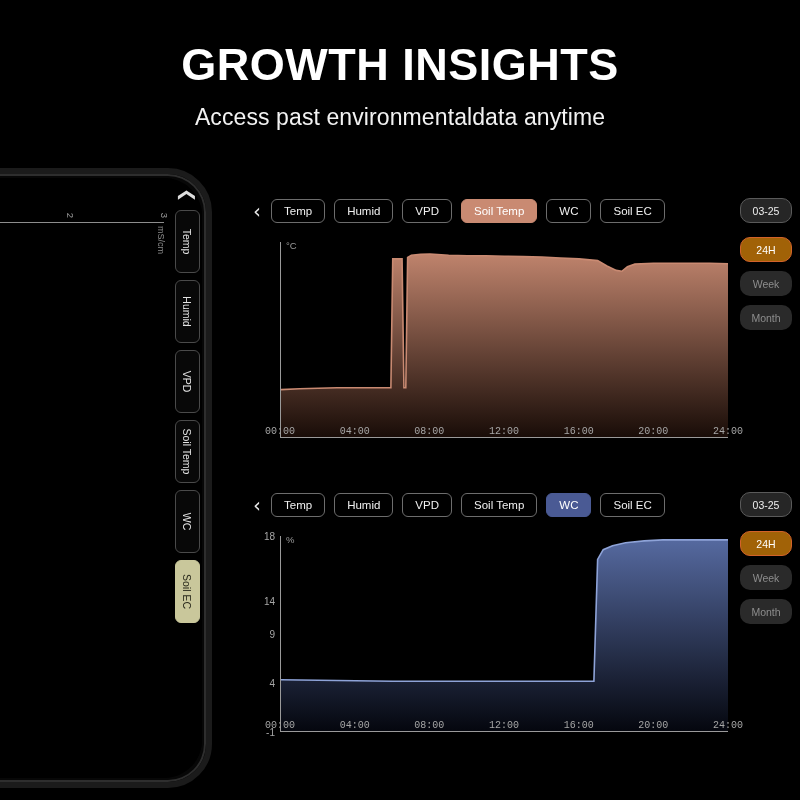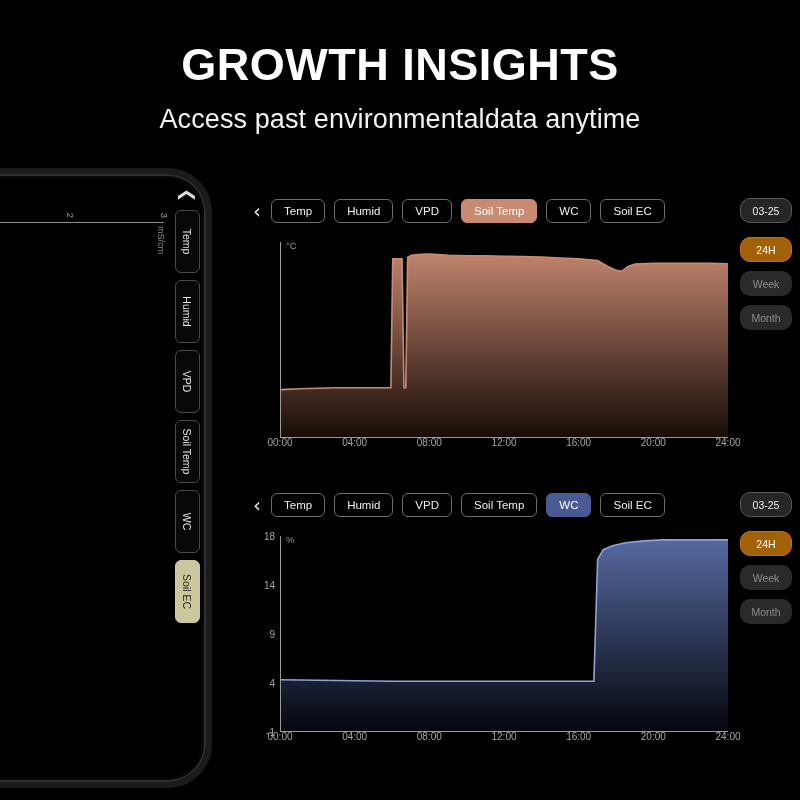--- a/index.html
+++ b/index.html
@@ -13,21 +13,21 @@
 
   
   .header { position: absolute; top: 0; left: 0; width: 800px; text-align: center; }
   .title {
     margin-top: 40px;
     font-size: 45px; font-weight: bold; letter-spacing: 0.5px;
     color: #ffffff; line-height: 1.1;
   }
   .subtitle {
     margin-top: 14px;
-    font-size: 27px; font-weight: 400; color: #f2f2f2;
+    font-size: 23px; font-weight: 400; color: #f2f2f2;
     letter-spacing: 0.1px;
   }
 
   
   .phone {
     position: absolute;
     left: -208px; top: 168px;
     width: 420px; height: 620px;
     border-radius: 44px;
     background: #070707;
@@ -111,21 +111,21 @@
     position: absolute; right: 5px; font-size: 10px; color: #a6a6a6;
     transform: translateY(-50%); white-space: nowrap;
   }
   .unit { position: absolute; left: 38px; top: -2px; font-size: 9.5px; color: #9b9b9b; }
   .plot {
     position: absolute; left: 32px; top: 0; width: 448px; height: 196px;
     border-left: 1px solid #9a9a9a; border-bottom: 1px solid #9a9a9a;
     overflow: hidden;
   }
   .plot svg { display: block; width: 100%; height: 100%; }
-  .xaxis { position: absolute; left: 32px; top: 195px; width: 448px; height: 16px; }
+  .xaxis { position: absolute; left: 32px; top: 184px; width: 448px; height: 16px; font-family: Liberation Mono, monospace; }
   .xlab {
     position: absolute; font-size: 10px; color: #a6a6a6;
     transform: translateX(-50%); white-space: nowrap;
   }
 
   .sidectrl { position: absolute; left: 740px; width: 56px; }
   .sidectrl.top { top: 198px; }
   .sidectrl.bot { top: 492px; }
   .sbtn {
     width: 52px; height: 25px; margin-bottom: 9px;
@@ -233,21 +233,21 @@
           <div class="tab">VPD</div>
           <div class="tab">Soil Temp</div>
           <div class="tab active-cool">WC</div>
           <div class="tab">Soil EC</div>
         </div>
     </div>
     <div class="chartbox">
       <div class="unit">%</div>
       <div class="yaxis" id="yaxis-1">
           <div class="ylab" style="top: 0px;">18</div>
-          <div class="ylab" style="top: 49px;">14</div>
+          <div class="ylab" style="top: 65px;">14</div>
           <div class="ylab" style="top: 98px;">9</div>
           <div class="ylab" style="top: 147px;">4</div>
           <div class="ylab" style="top: 196px;">-1</div>
         </div>
       <div class="plot" id="plot-1">
           <svg viewBox="0 0 448 196" preserveAspectRatio="none">
             <defs>
               <linearGradient id="grad1" x1="0" y1="0" x2="0" y2="1">
                 <stop offset="0%" stop-color="#5a6fa8" stop-opacity="0.95"></stop>
                 <stop offset="100%" stop-color="#05070f" stop-opacity="0.95"></stop>

